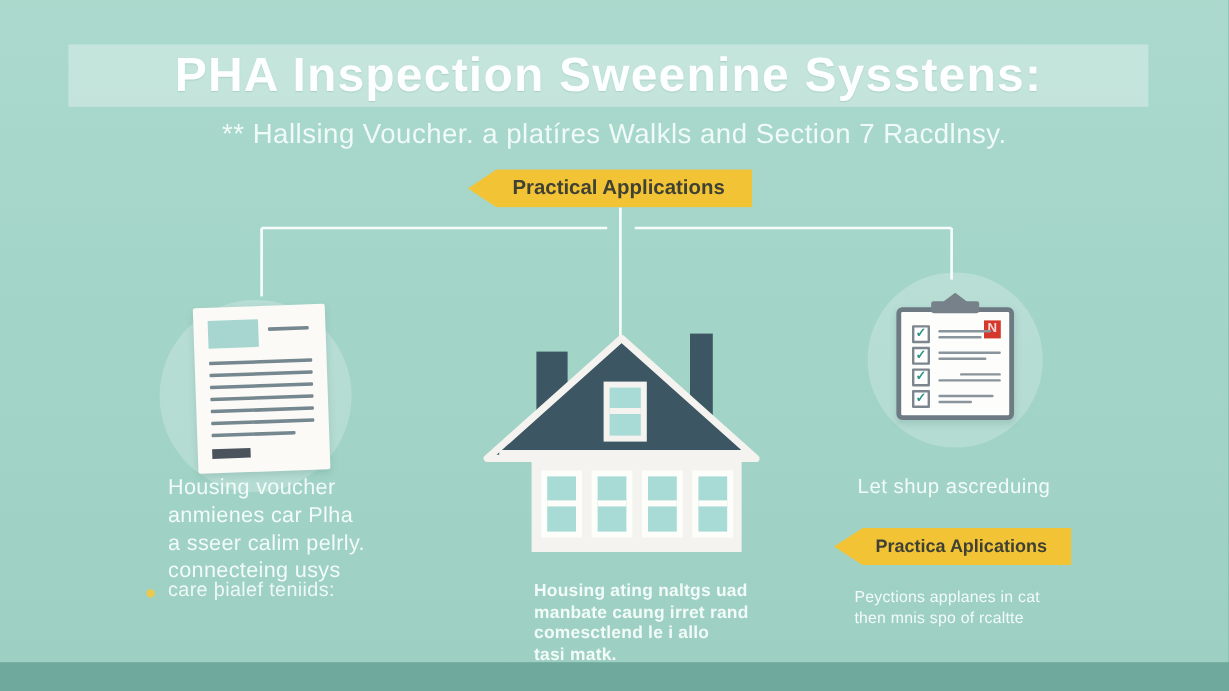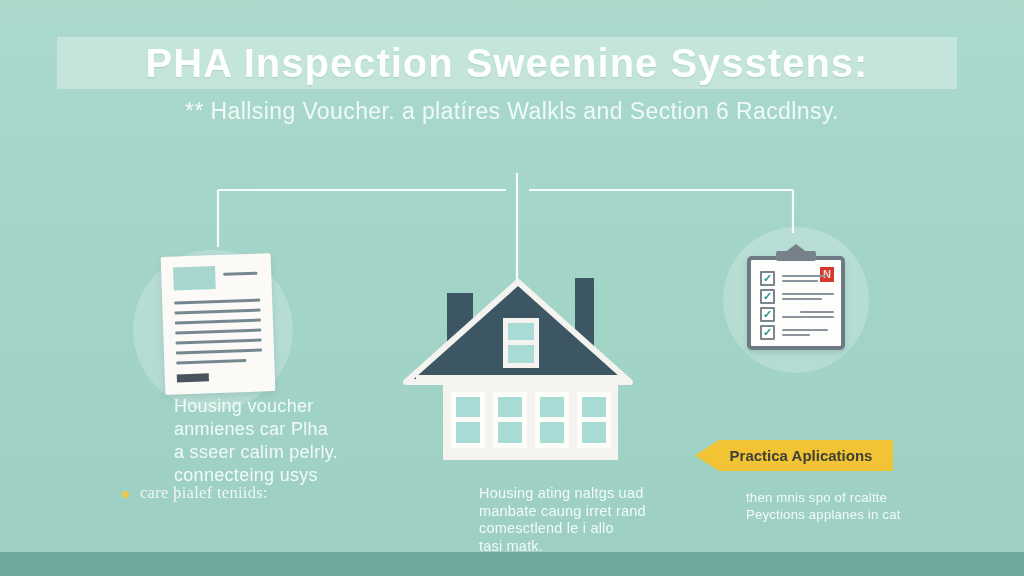--- a/index.html
+++ b/index.html
@@ -70,39 +70,42 @@
     color:#2f9488;font-size:11px;line-height:10px;font-weight:bold;text-align:center;
   }
   .cb-lines{margin-left:7px;}
   .cb-line{height:2.5px;background:#8a949c;border-radius:1px;margin:2.5px 0;}
   .red-mark{
     position:absolute;right:7px;top:7px;width:14px;height:15px;background:#d4372c;
     color:#f6d7d2;font-size:11px;font-weight:bold;text-align:center;line-height:15px;
   }
   
   .txt{position:absolute;color:#f2fbf7;}
-  .txt .ln{white-space:nowrap;margin-left:34px;}
+  .txt .ln{white-space:nowrap;}
   .left-block{left:140px;top:395px;font-size:18px;line-height:23px;letter-spacing:.3px;}
-  .bullet-row{position:absolute;left:122px;top:483px;display:flex;align-items:flex-start;font-family:Liberation Serif, serif;}
+  .bullet-row{position:absolute;left:122px;top:483px;display:flex;align-items:flex-start;}
   .bullet-dot{width:7px;height:7px;border-radius:50%;background:#ecc94e;margin-top:8px;}
   .bullet-text{margin-left:11px;font-size:16.5px;color:#eef8f4;letter-spacing:.3px;}
-  .center-block{left:445px;top:485px;font-size:14.5px;line-height:17.5px;letter-spacing:.2px;}
+  .center-block{left:445px;top:485px;font-size:14.5px;line-height:17.5px;letter-spacing:.2px;font-weight:bold;}
   .right-heading{left:705px;top:396px;width:180px;text-align:center;font-size:17px;letter-spacing:.4px;}
   .right-block{left:712px;top:489px;font-size:13.2px;line-height:17px;letter-spacing:.2px;}
 </style>
 </head>
 <body>
 
 <div class="stage">
 
   <div class="title-band">
     <h1>PHA Inspection Sweenine Sysstens:</h1>
   </div>
-  <div class="subtitle">** Hallsing Voucher. a platíres Walkls and Section 6 Racdlnsy.</div>
-
+  <div class="subtitle">** Hallsing Voucher. a platíres Walkls and Section 7 Racdlnsy.</div>
+
+  <div class="ribbon main">
+    <span>Practical Applications</span>
+  </div>
 
   <svg class="connectors" viewBox="0 0 1024 576">
     <g stroke="#fbfffd" stroke-width="2.2" opacity="0.95" fill="none">
       <path d="M218,190 H506"></path>
       <path d="M529,190 H793"></path>
       <path d="M517,173 V294"></path>
       <path d="M218,190 V247"></path>
       <path d="M793,190 V233"></path>
     </g>
   </svg>
@@ -191,21 +194,22 @@
         </div>
     </div>
     <div class="cb-row" style="top:66px;">
       <div class="cb-box">✓</div>
       <div class="cb-lines">
           <div class="cb-line" style="width:46px;"></div>
           <div class="cb-line" style="width:28px;"></div>
         </div>
     </div>
   </div>
+  <div class="txt right-heading">Let shup ascreduing</div>
   <div class="ribbon small">
     <span>Practica Aplications</span>
   </div>
   <div class="txt right-block">
+    <div class="ln">Peyctions applanes in cat</div>
     <div class="ln">then mnis spo of rcaltte</div>
-    <div class="ln">Peyctions applanes in cat</div>
   </div>
 
 </div>
 
 </body></html>

